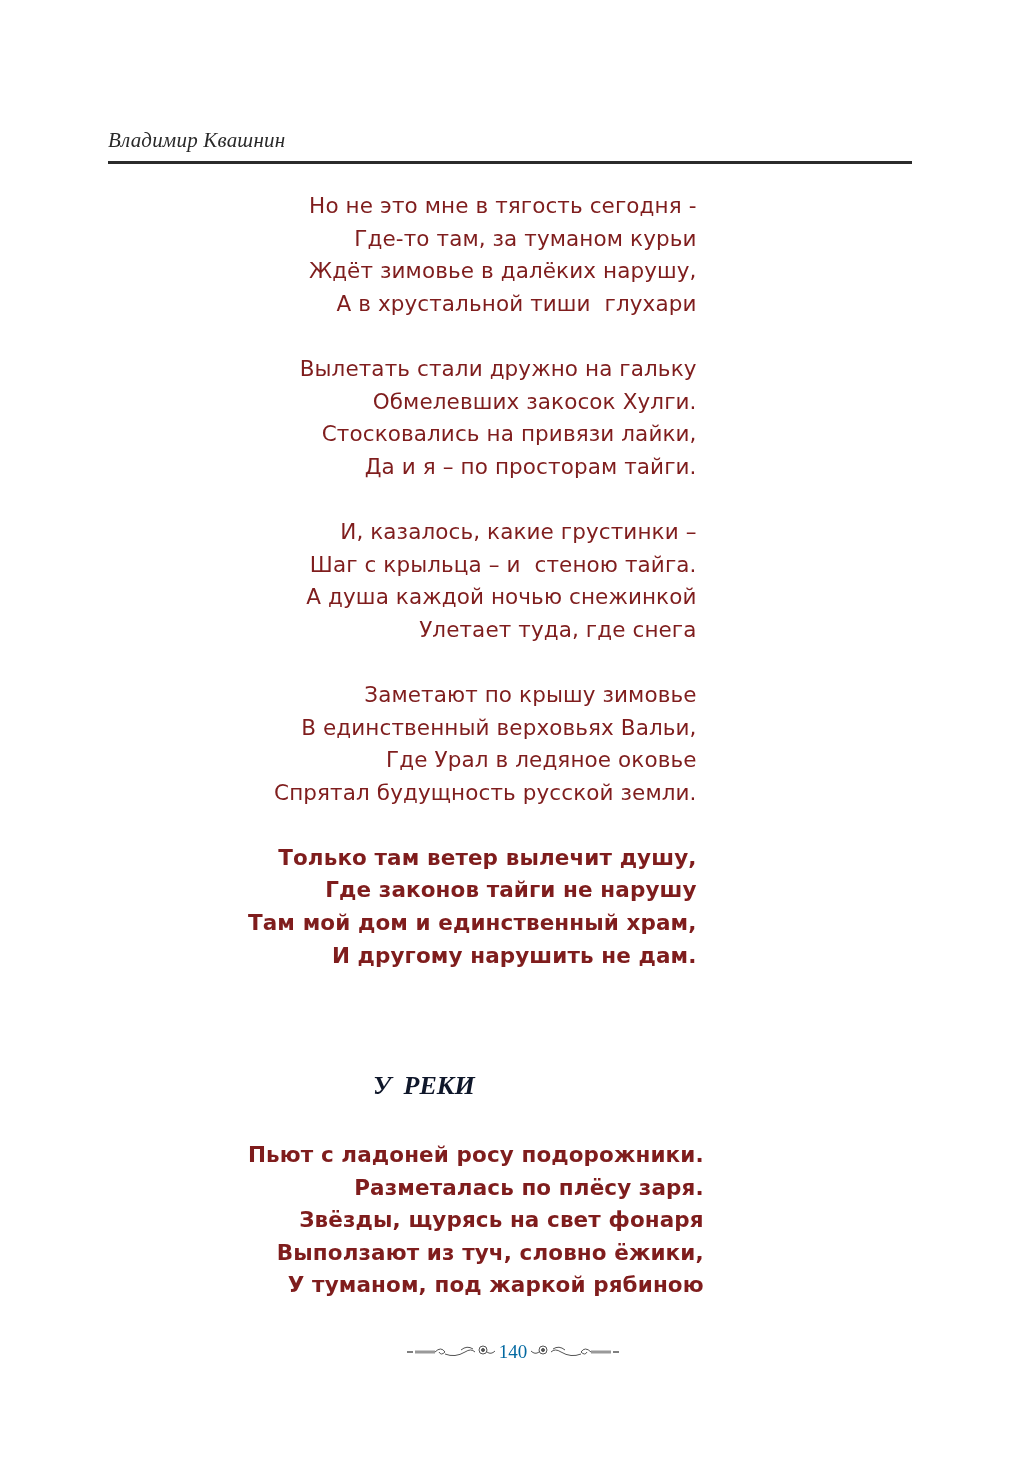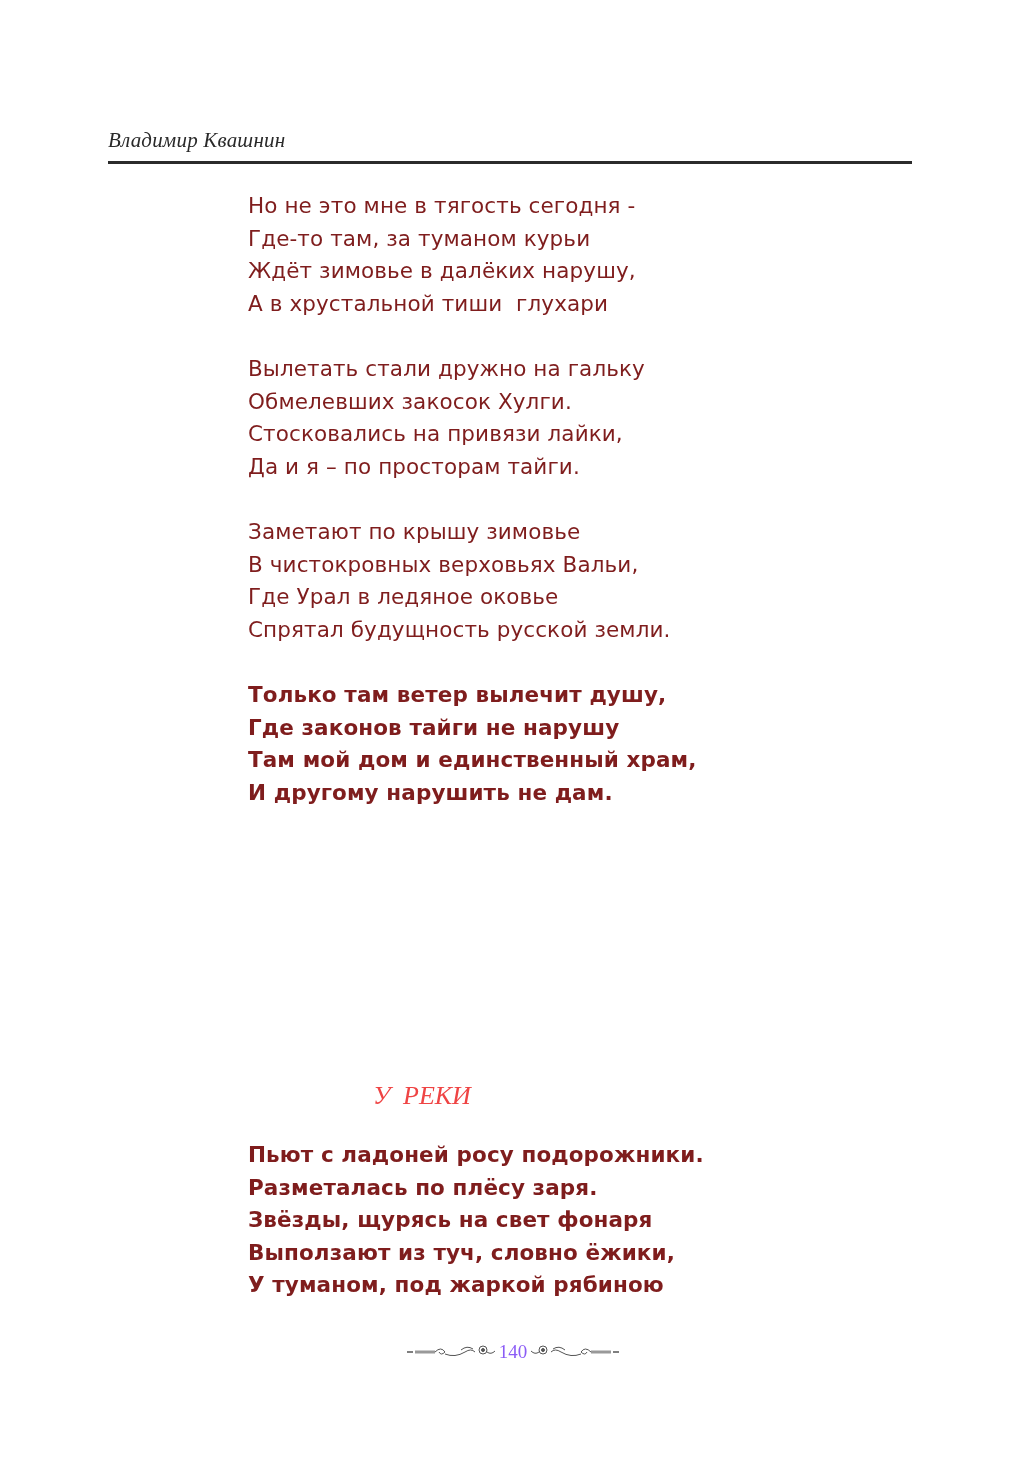--- a/index.html
+++ b/index.html
@@ -1,47 +1,46 @@
 <!DOCTYPE html>
 <html><head>
 <meta charset="utf-8">
 <style>
   html, body { margin: 0; padding: 0; background: #ffffff; }
   body { width: 1026px; height: 1482px; position: relative; overflow: hidden; }
-  .page { position: absolute; left: 0; top: 0; width: 908px; height: 1482px; background: #fff; }
+  .page { position: absolute; left: 0; top: 0; width: 908px; height: 1482px; background: #fff; text-align: right; }
   .running-head {
     position: absolute; left: 108px; top: 128px;
     font-family: "Liberation Serif", "DejaVu Serif", serif;
     font-style: italic; font-size: 21px; color: #2a2a2a; letter-spacing: 0.2px;
   }
   .head-rule {
     position: absolute; left: 108px; top: 161px; width: 804px; height: 3px; background: #2b2b2b;
   }
   .poem {
     position: absolute; left: 248px;
     font-family: "DejaVu Sans", "Liberation Sans", sans-serif;
     font-size: 21.5px; color: #7f1d1d; line-height: 32.6px; letter-spacing: 0.1px;
   }
   .stanza { margin: 0 0 32.6px 0; }
   .stanza:last-child { margin-bottom: 0; font-weight: bold; }
   .line { display: block; white-space: pre; }
   .poem-title {
     position: absolute; left: 373px; top: 1071px;
     font-family: "Liberation Serif", "DejaVu Serif", serif;
-    font-style: italic; font-weight: normal; font-size: 26px; color: #ef4444;
+    font-style: italic; font-weight: bold; font-size: 26px; color: #0f172a;
     word-spacing: 6px;
-    margin-top: 10px;
   }
   .folio {
     position: absolute; left: 400px; top: 1337px; width: 226px; height: 30px;
     display: flex; align-items: center; justify-content: center;
   }
   .folio-num {
     font-family: "Liberation Serif", "DejaVu Serif", serif;
-    font-size: 19px; color: #8b5cf6; margin: 0 2px;
+    font-size: 19px; color: #0369a1; margin: 0 2px;
   }
   .orn { display: block; }
 </style>
 </head>
 <body>
 
 <div class="page">
 
   <div class="running-head">Владимир Квашнин</div>
   <div class="head-rule"></div>
@@ -53,22 +52,28 @@
       <span class="line">Ждёт зимовье в далёких нарушу,</span>
       <span class="line">А в хрустальной тиши  глухари</span>
     </div>
     <div class="stanza">
       <span class="line">Вылетать стали дружно на гальку</span>
       <span class="line">Обмелевших закосок Хулги.</span>
       <span class="line">Стосковались на привязи лайки,</span>
       <span class="line">Да и я – по просторам тайги.</span>
     </div>
     <div class="stanza">
+      <span class="line">И, казалось, какие грустинки –</span>
+      <span class="line">Шаг с крыльца – и  стеною тайга.</span>
+      <span class="line">А душа каждой ночью снежинкой</span>
+      <span class="line">Улетает туда, где снега</span>
+    </div>
+    <div class="stanza">
       <span class="line">Заметают по крышу зимовье</span>
-      <span class="line">В чистокровных верховьях Вальи,</span>
+      <span class="line">В единственный верховьях Вальи,</span>
       <span class="line">Где Урал в ледяное оковье</span>
       <span class="line">Спрятал будущность русской земли.</span>
     </div>
     <div class="stanza">
       <span class="line">Только там ветер вылечит душу,</span>
       <span class="line">Где законов тайги не нарушу</span>
       <span class="line">Там мой дом и единственный храм,</span>
       <span class="line">И другому нарушить не дам.</span>
     </div>
   </div>

